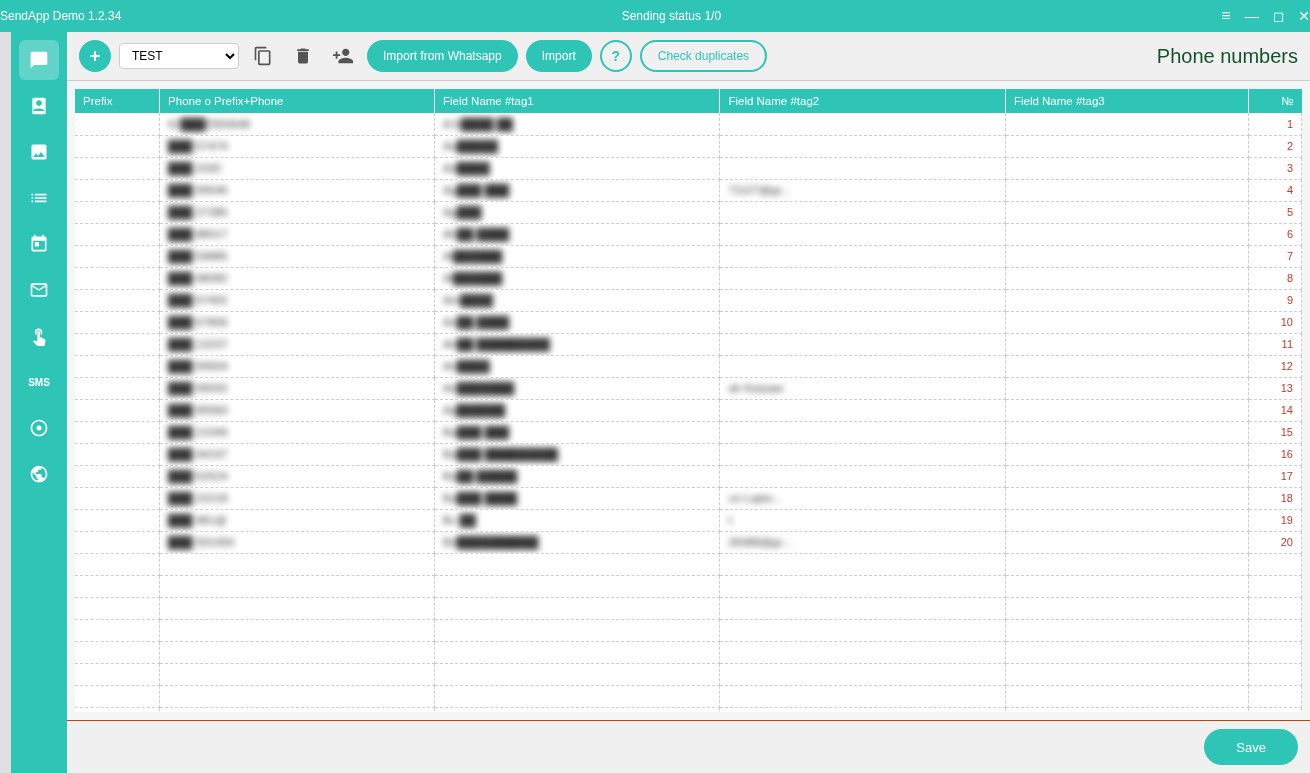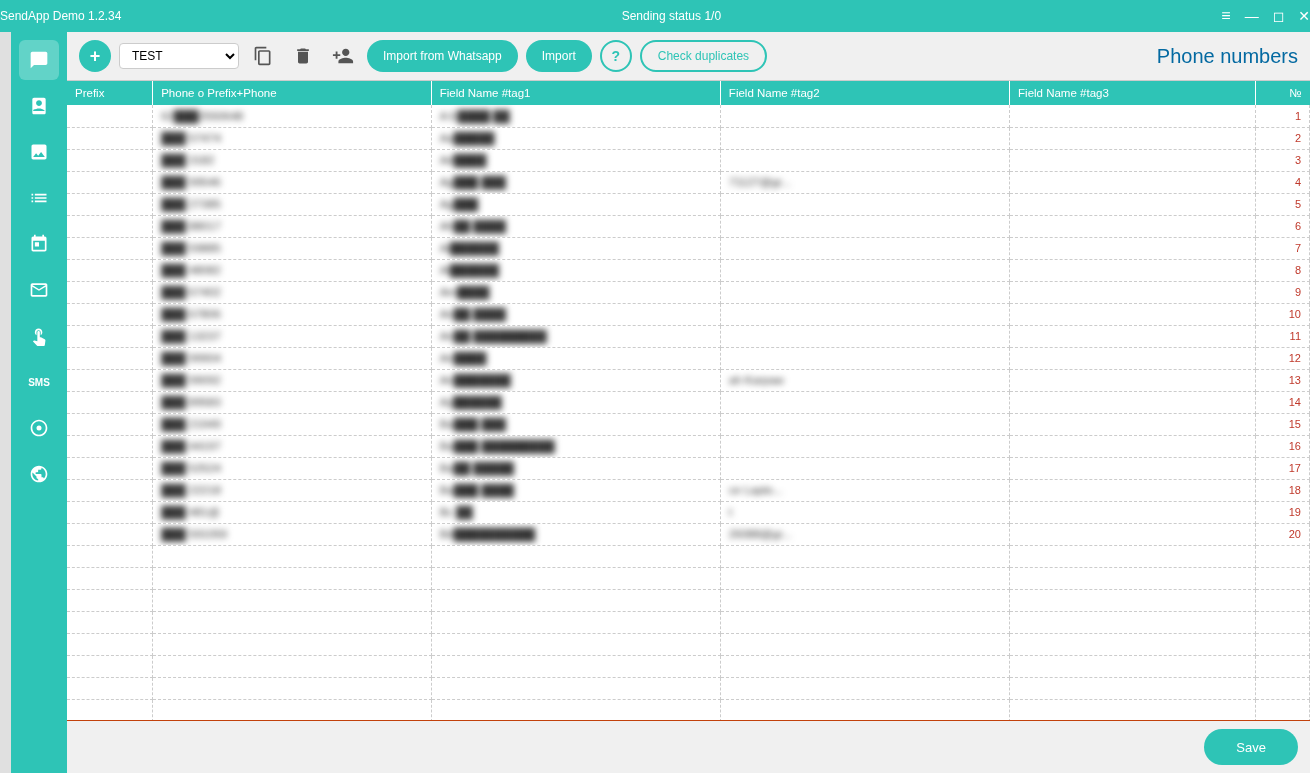--- a/index.html
+++ b/index.html
@@ -142,30 +142,30 @@
       background: transparent;
       color: #2ec4b6;
       font-size: 14px;
       font-weight: bold;
       cursor: pointer;
       display: flex; align-items: center; justify-content: center;
     }
     #toolbar-title {
       margin-left: auto;
       font-size: 20px;
-      color: #0369a1;
+      color: #14532d;
       font-weight: 400;
     }
 
     
     #table-container {
       flex: 1;
       overflow: auto;
       background: white;
-      margin: 0;
+      margin: 8px;
       position: relative;
     }
     table {
       width: 100%;
       border-collapse: collapse;
       font-size: 11.5px;
     }
     thead tr th {
       background: #2ec4b6;
       color: white;

